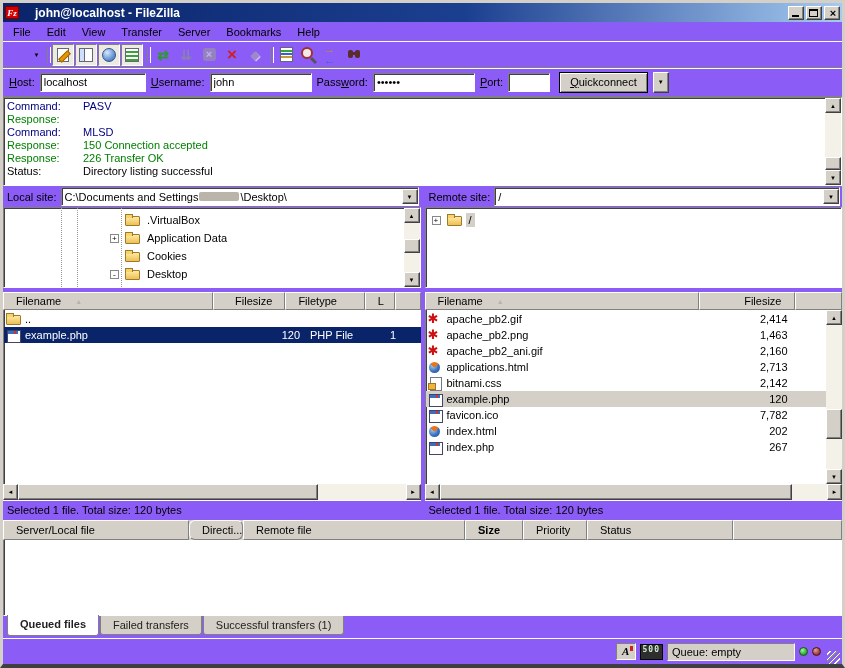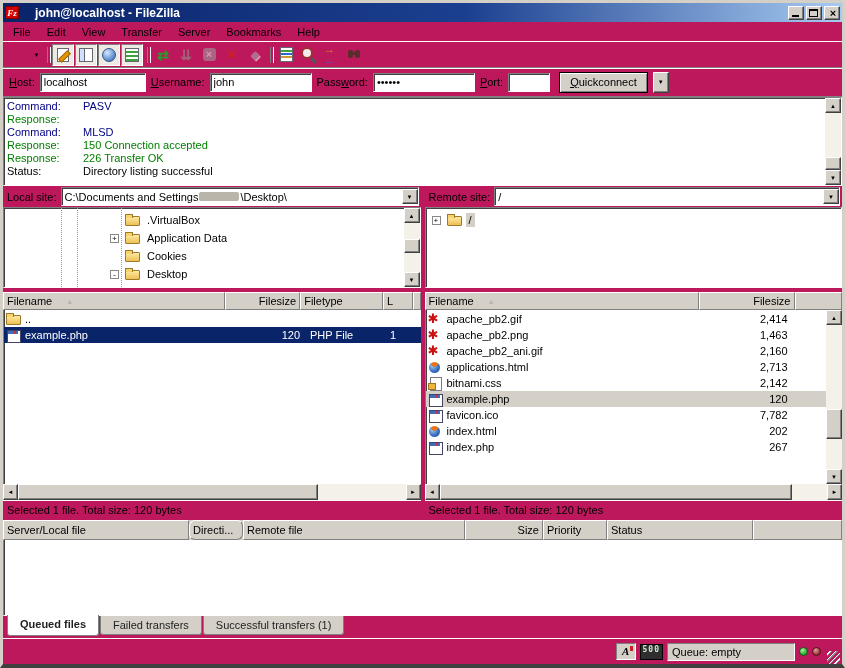--- a/index.html
+++ b/index.html
@@ -1,18 +1,18 @@
 <!DOCTYPE html>
 <html><head>
 <meta charset="utf-8">
 <style>
   * { margin:0; padding:0; box-sizing:border-box; }
   html,body { background:#808080; }
   body { font-family:"Liberation Sans", sans-serif; font-size:11px; color:#000; }
-  .window { position:relative; width:845px; height:668px; background:#be185d;
+  .window { position:relative; width:845px; height:668px; background:#8b5cf6;
             border:3px solid #d4d0c8; border-bottom:4px solid #3f3f3f;
             display:flex; flex-direction:column; overflow:hidden; }
 
   
   .titlebar { height:19px; flex:0 0 19px; display:flex; align-items:center; padding:0 2px;
               background:linear-gradient(90deg,#0a246a 0%,#1b3f8f 55%,#a6caf0 100%); }
   .app-icon { width:14px; height:13px; background:#d40000; color:#fff; font:italic bold 9px/13px "Liberation Serif",serif;
               text-align:center; margin-right:4px; border:1px solid #7a0000; }
   .title { color:#fff; font-weight:bold; font-size:12px; flex:1; white-space:nowrap;padding-left:12px; }
   .winbtns { display:flex; gap:2px; }
@@ -123,21 +123,21 @@
   .trow.shallow { padding-left:6px; }
   .exp { width:9px; height:9px; flex:0 0 9px; border:1px solid #888; background:#fff; margin-right:4px;
          font:8px/8px "Liberation Mono",monospace; text-align:center; }
   .exp:empty { visibility:hidden; }
   .tlabel { padding:1px 3px; }
   .tlabel.sel { background:#d4d0c8; }
 
   
   .listheader { height:18px; flex:0 0 18px; display:flex; background:#d4d0c8; }
   .hcell { background:#d4d0c8; border:1px solid #fff; border-right-color:#808080; border-bottom-color:#808080;
-           line-height:16px; padding:0 3px; white-space:nowrap; overflow:hidden; }
+           line-height:16px; padding:0 12px; white-space:nowrap; overflow:hidden; }
   .hcell.filler { flex:1; }
   .sorted::after { content:"▲"; font-size:7px; color:#b8b4ac; margin-left:14px; vertical-align:1px; }
   .local .listheader .hcell:nth-child(1) { width:226px; }
   .local .listheader .hcell:nth-child(2) { width:76px; text-align:right; }
   .local .listheader .hcell:nth-child(3) { width:84px; }
   .local .listheader .hcell:nth-child(4) { width:30px; }
   .remote .listheader .hcell:nth-child(1) { width:274px; }
   .remote .listheader .hcell:nth-child(2) { width:96px; text-align:right; }
   .listzone { flex:1; display:flex; min-height:0; }
   .listbody { flex:1; background:#fff; border-left:1px solid #808080; box-shadow:inset 1px 0 0 #404040;
@@ -172,21 +172,21 @@
   .panestatus { height:20px; flex:0 0 20px; line-height:19px; padding-left:4px; border-top:1px solid #fff; white-space:nowrap; }
   .treesplit { height:4px; flex:0 0 4px; }
 
   
   .queuepane { flex:1; display:flex; flex-direction:column; min-height:0; }
   .qheader { height:20px; flex:0 0 20px; display:flex; background:#d4d0c8; }
   .qheader .hcell { line-height:18px; }
   .qheader .hcell:nth-child(1) { width:186px; }
   .qheader .hcell:nth-child(2) { width:54px;border-radius:6px; }
   .qheader .hcell:nth-child(3) { width:222px; }
-  .qheader .hcell:nth-child(4) { width:78px; text-align:right; }
+  .qheader .hcell:nth-child(4) { width:58px; text-align:left;font-weight:bold; }
   .qheader .hcell:nth-child(5) { width:64px; }
   .qheader .hcell:nth-child(6) { width:146px; }
   .qbody { flex:1; background:#fff; border:1px solid #808080; border-top:none; border-right-color:#fff;
            border-bottom-color:#fff; box-shadow:inset 1px 0 0 #404040; }
   .qtabs { height:22px; flex:0 0 22px; display:flex; align-items:flex-start; padding-left:4px; gap:1px; }
   .qtab { height:19px; line-height:18px; padding:0 12px; background:#d4d0c8; border:1px solid #808080; border-top:none;
           border-bottom-right-radius:3px; border-bottom-left-radius:3px; color:#222; }
   .qtab.active { background:#fff; font-weight:bold; height:21px; border-color:#808080; position:relative; top:-1px; }
 
   

